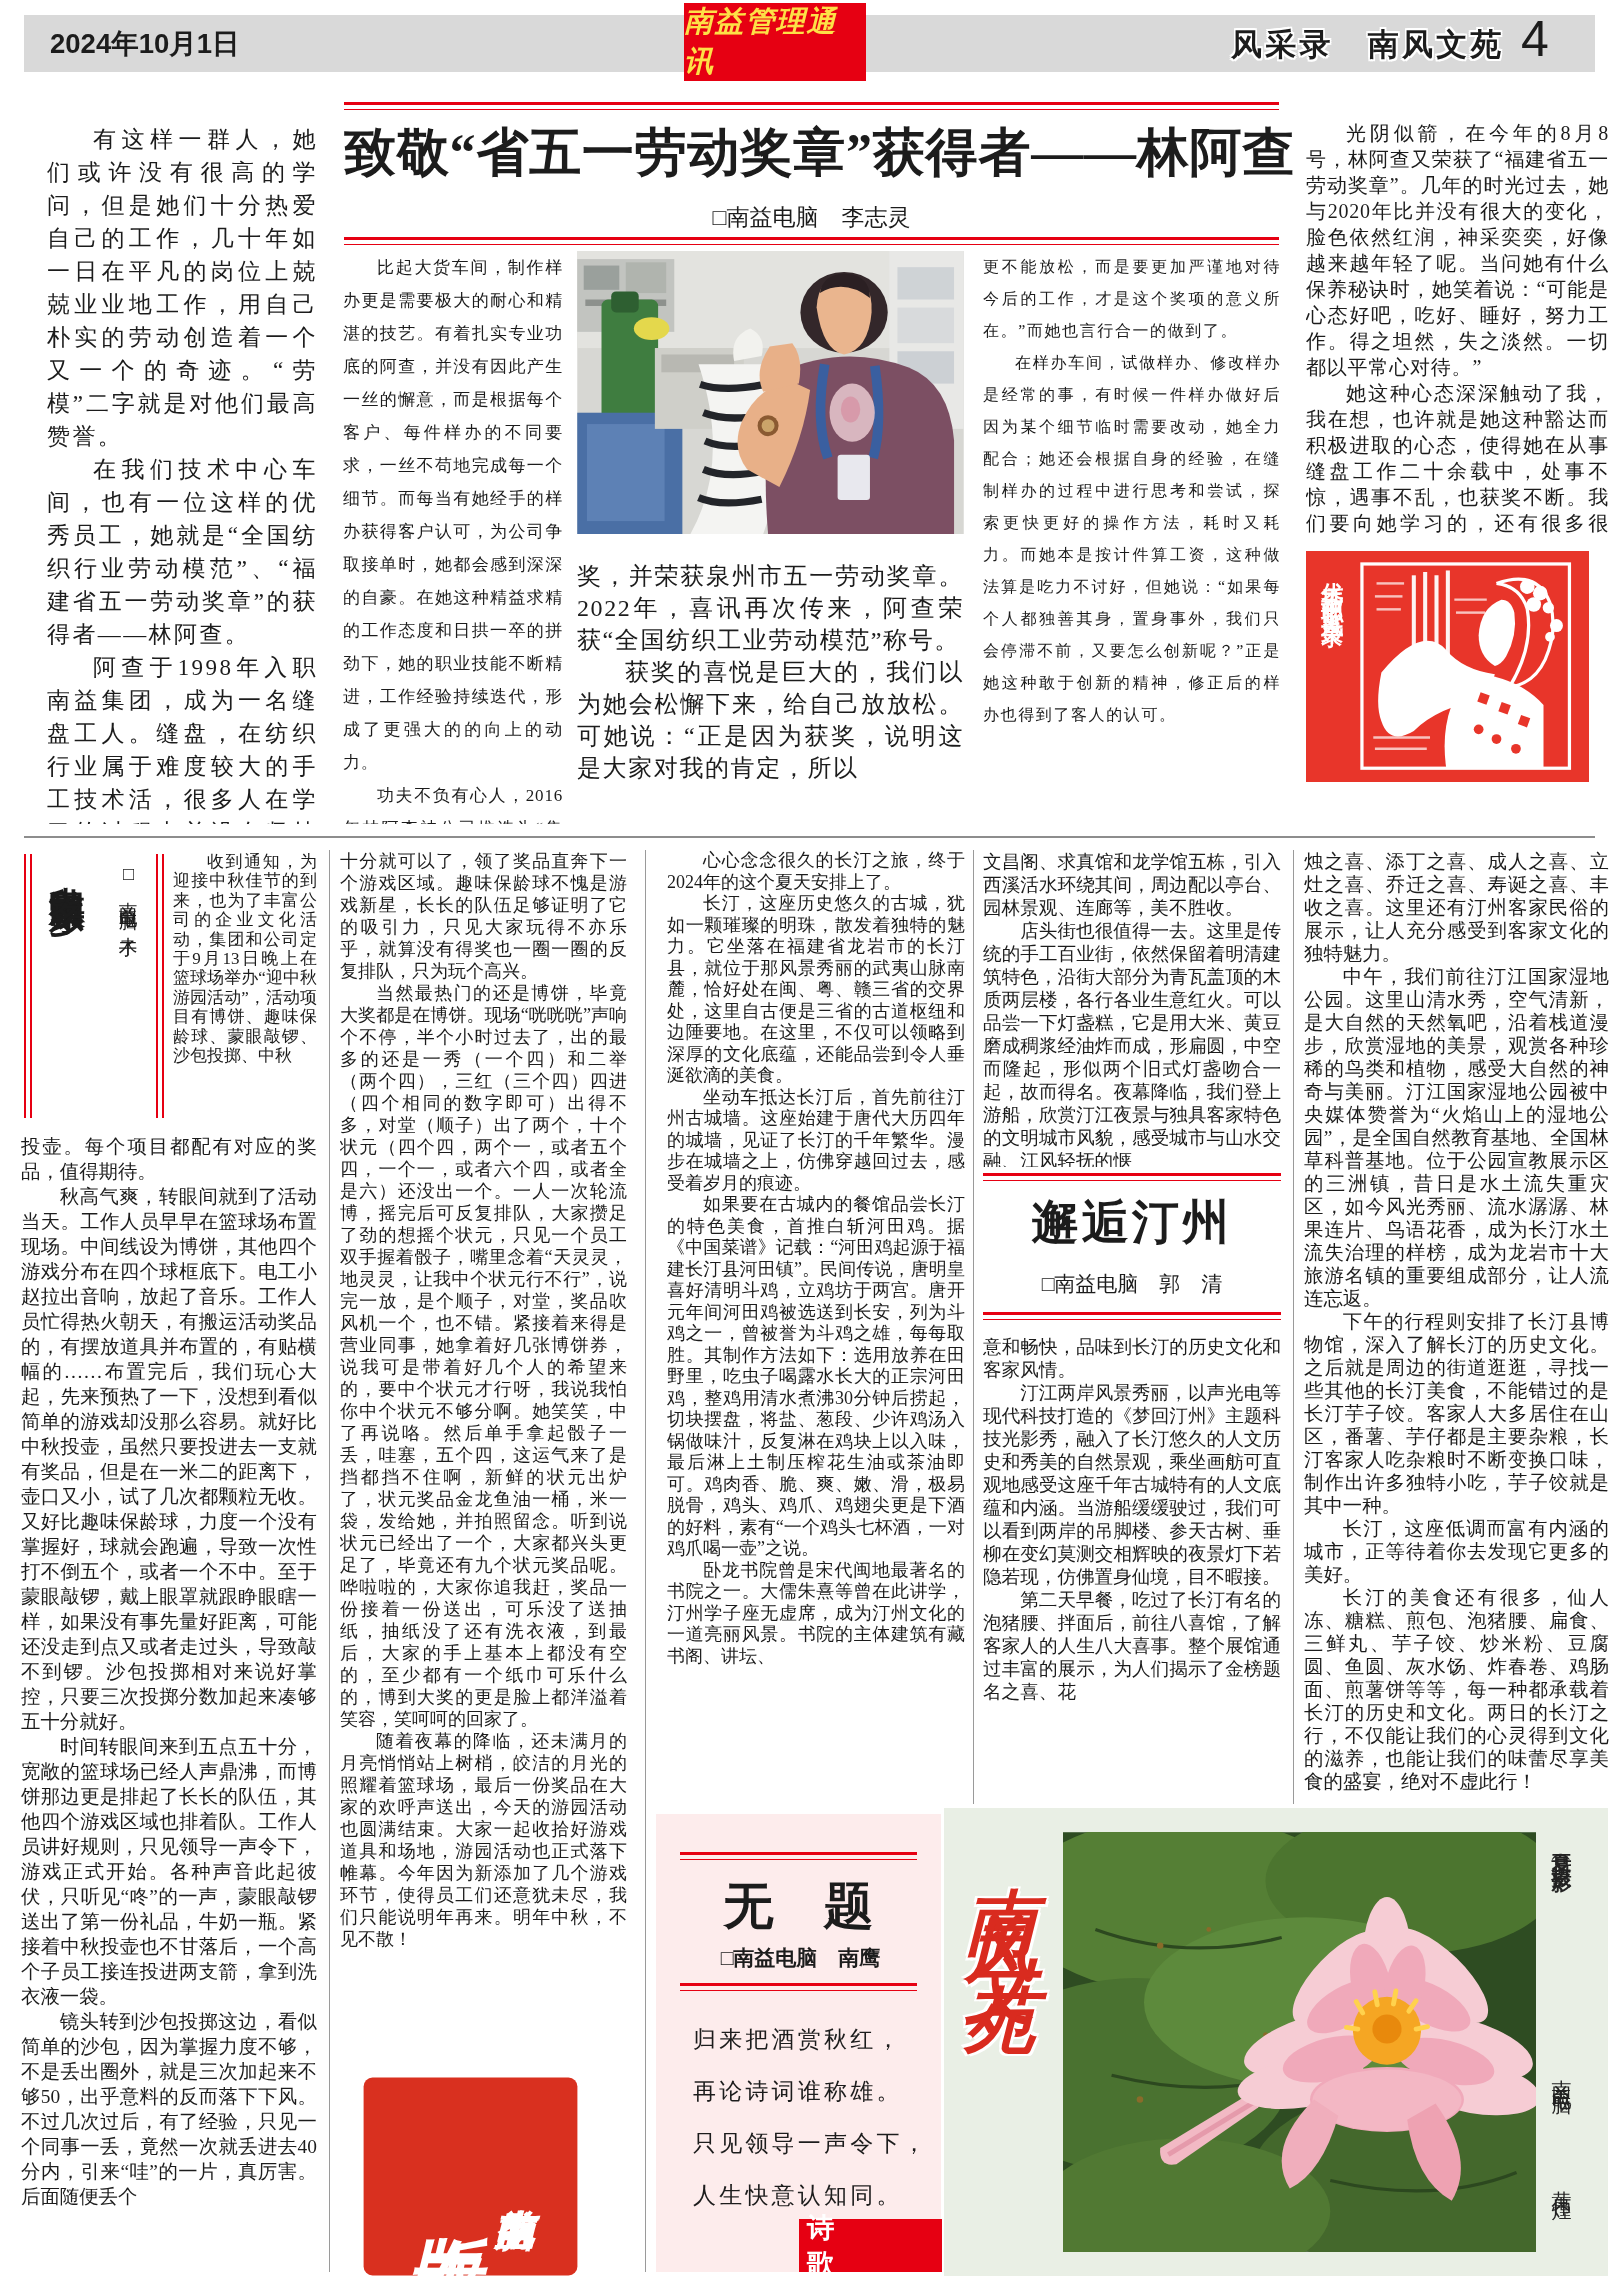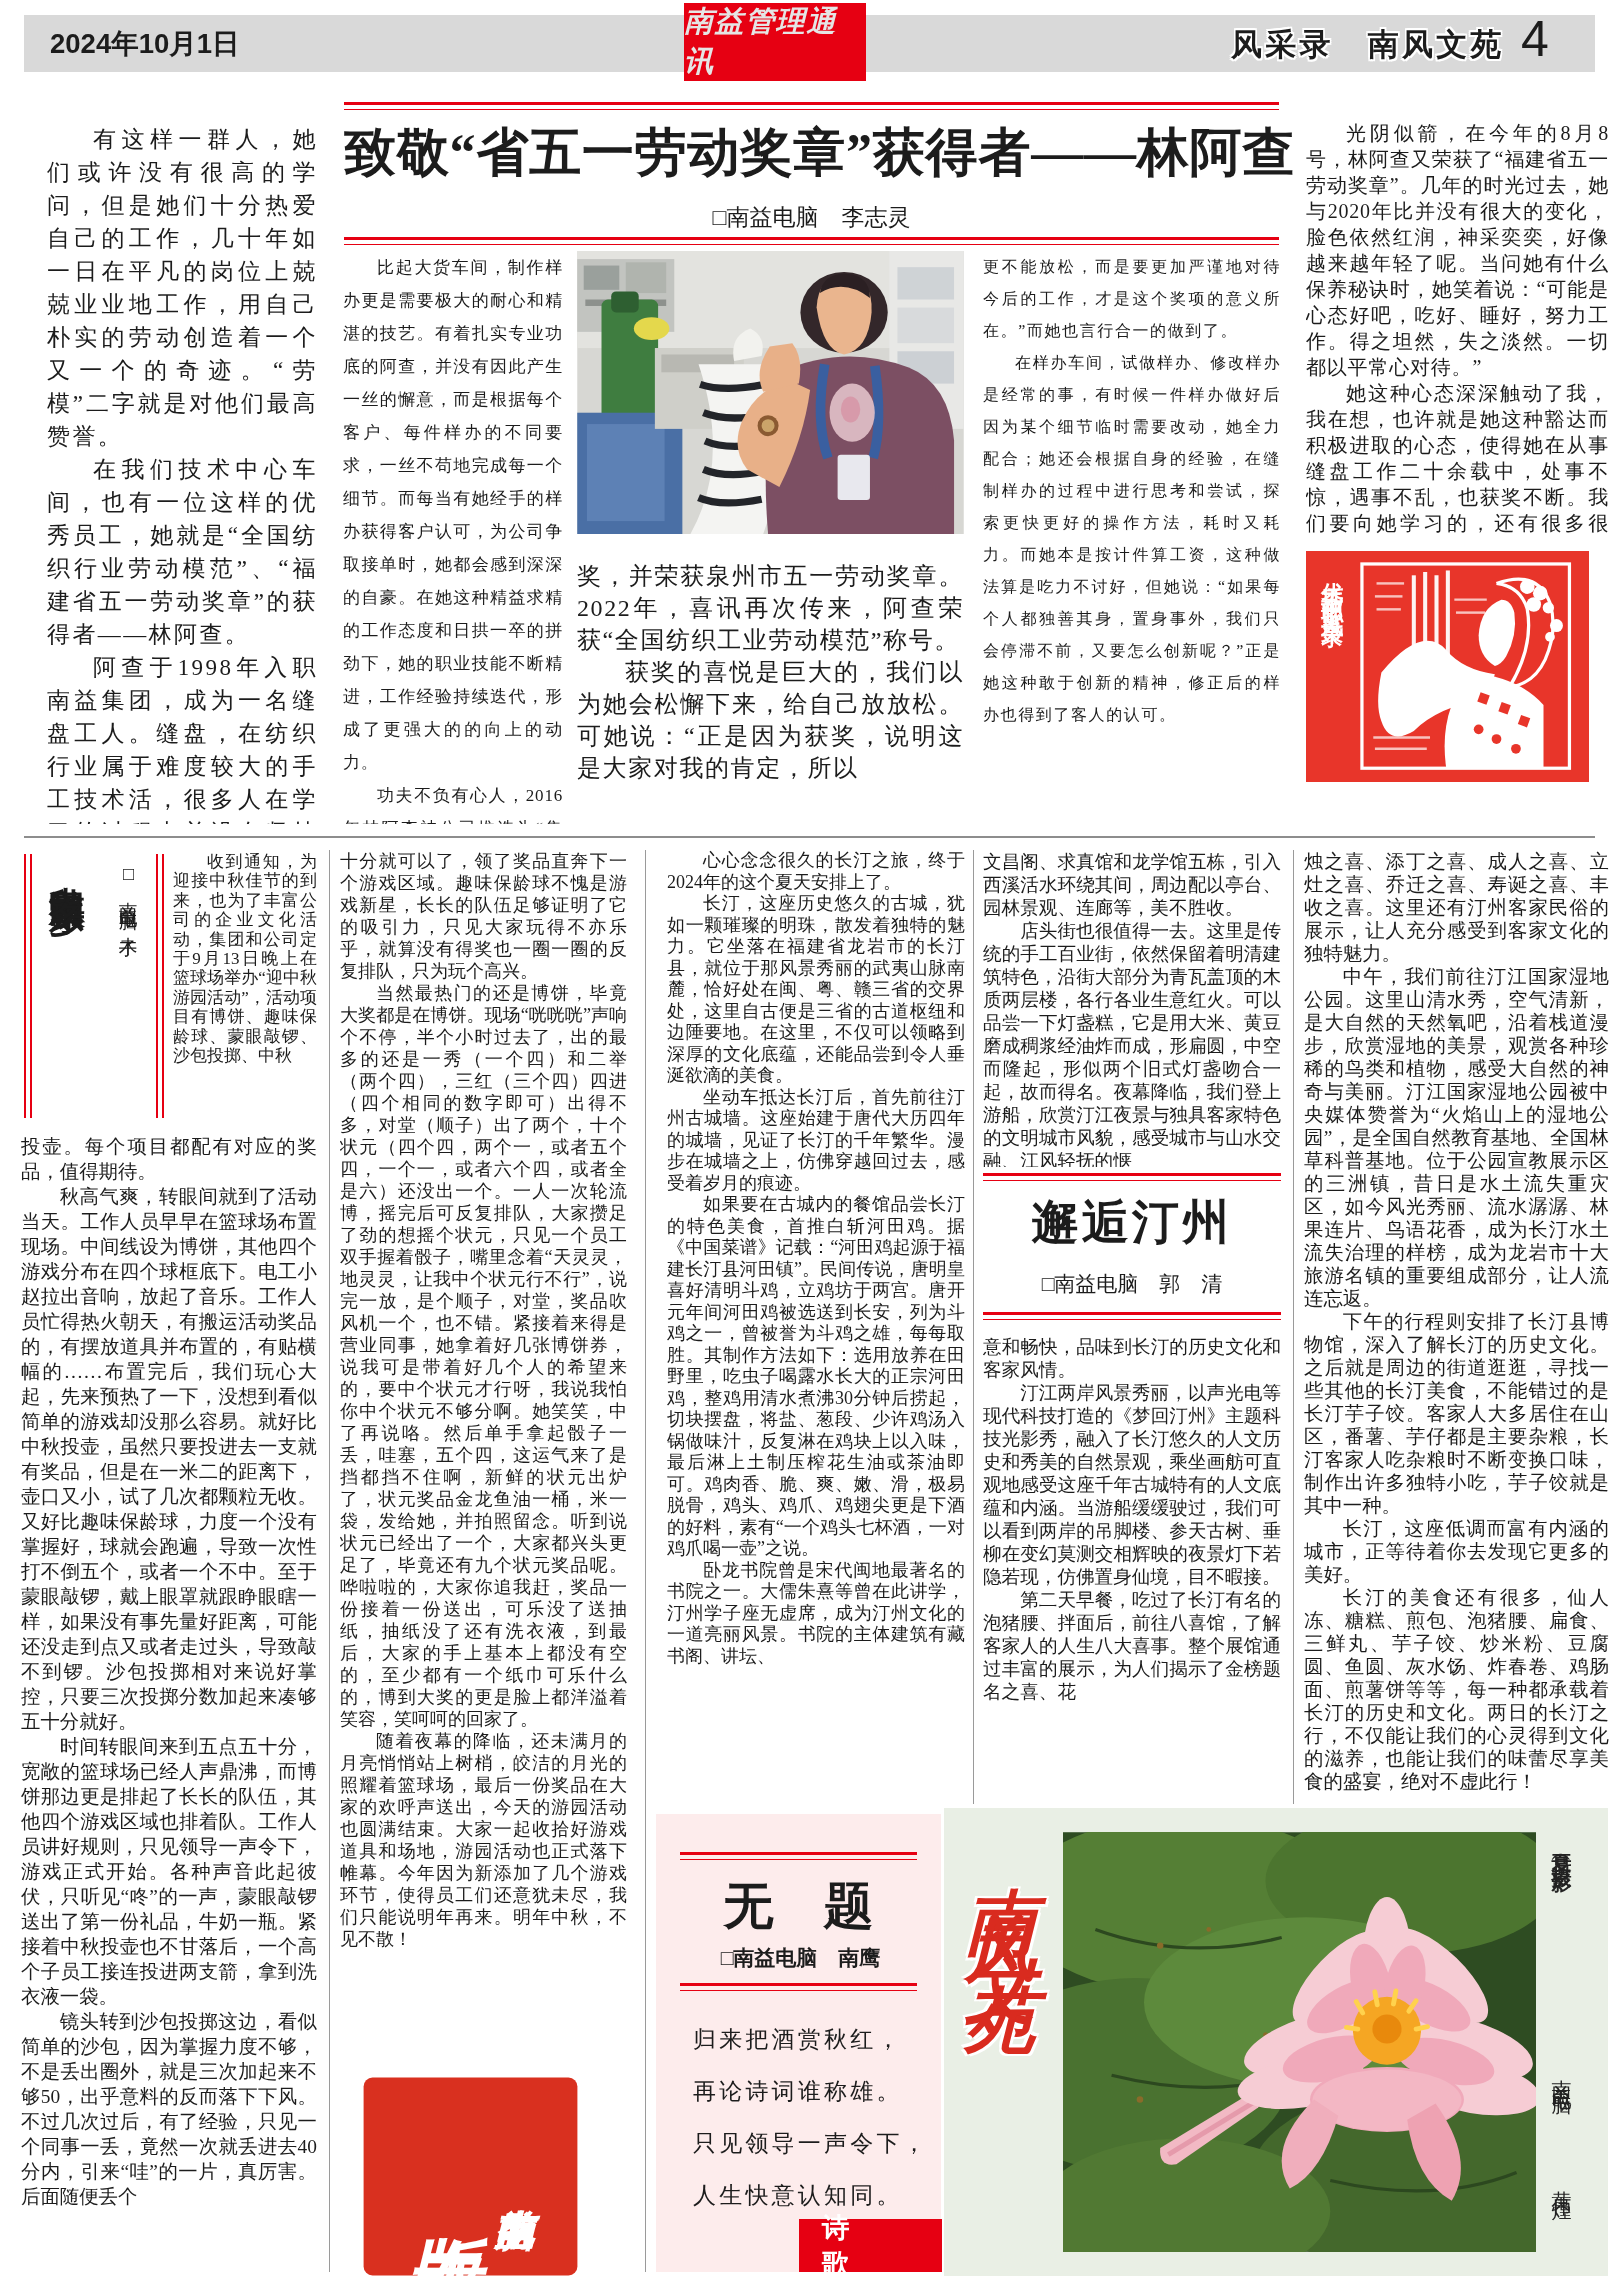--- a/index.html
+++ b/index.html
@@ -9,42 +9,42 @@
   .col{overflow:hidden;text-align:justify}
   .col p{text-indent:2em}
   .col p.cont{text-indent:0}
   .dbl{height:8px;border-top:3.2px solid #e60012;border-bottom:1.6px solid #e60012}
   .vdbl{width:8px;border-left:2.4px solid #e60012;border-right:2.4px solid #e60012}
   .vrule{width:0.8px;background:#9a9a9a}
   .vtext{writing-mode:vertical-rl}
   .center{text-align:center}
   .headerbar{background:#d9d9d9}
   .outline-w{text-shadow:-1.6px -1.6px 0 #fff,1.6px -1.6px 0 #fff,-1.6px 1.6px 0 #fff,1.6px 1.6px 0 #fff,0 1.6px 0 #fff,0 -1.6px 0 #fff,1.6px 0 0 #fff,-1.6px 0 0 #fff}
-  .masthead{background:#e60012;color:#e5e5e5;display:flex;align-items:center;justify-content:center;font-weight:bold;font-style:italic;font-size:29px;letter-spacing:1.6px}
+  .masthead{background:#e60012;color:#fde047;display:flex;align-items:center;justify-content:center;font-weight:bold;font-style:italic;font-size:29px;letter-spacing:1.6px}
   .c1{font-size:23px;line-height:33px;letter-spacing:2.4px}
   .c2{font-size:17px;line-height:33px;letter-spacing:0.8px}
   .c3{font-size:24px;line-height:32px;letter-spacing:1.6px}
   .c4{font-size:16px;line-height:32px;letter-spacing:1.6px}
   .c5{font-size:20px;line-height:26px;letter-spacing:0.8px}
   .b1{font-size:19.4px;line-height:25px}
   .b1n{font-size:17px;line-height:19.4px}
   .b2{font-size:18px;line-height:22px}
   .b3{font-size:18px;line-height:21.5px}
   .b4{font-size:18.6px;line-height:23px}
   .b5{font-size:19.4px;line-height:23px}
   .poembox{background:#fdecec}
   .greenpanel{background:#e9efe5}
   .seal{background:#d9301f;border-radius:6.5px;display:flex;flex-direction:row;align-items:center;justify-content:center;gap:11.3px;box-shadow:0 0 0 2.4px #d9301f}
   .seal .big{writing-mode:vertical-rl;color:#fff;font-weight:900;font-size:75px;line-height:1;font-style:italic}
   .seal .small{writing-mode:vertical-rl;color:#fff;font-weight:bold;font-size:40px;line-height:1.05;font-style:italic}
   .badge{background:#e8352a;display:flex}
   .badgetext{writing-mode:vertical-rl;color:#fff;font-size:22px;letter-spacing:5.7px;font-weight:bold;padding:13px 9.7px 0 11.3px}
   .calli{writing-mode:vertical-rl;color:#d92b1f;font-weight:900;font-size:71px;line-height:1;letter-spacing:32px;font-style:italic;text-shadow:-2.4px -2.4px 0 #fff,2.4px -2.4px 0 #fff,-2.4px 2.4px 0 #fff,2.4px 2.4px 0 #fff}
   .cap{writing-mode:vertical-rl;font-size:20px;letter-spacing:4.9px;color:#222}
-  .plabel{background:#e60012;color:#fff;display:flex;align-items:center;justify-content:center;font-size:27.5px;font-weight:bold;letter-spacing:23px;padding-left:23px}
+  .plabel{background:#e60012;color:#fff;display:flex;align-items:center;justify-content:center;font-size:27.5px;font-weight:bold;letter-spacing:23px;padding-left:8px}
   .poem-line{font-size:23px;line-height:52px;letter-spacing:3.2px}
 </style>
 </head>
 <body>
 
 <div class="abs headerbar" style="left:24px;top:14.6px;width:1571px;height:57px"></div>
 <div class="abs" style="left:50px;top:26px;font-family:'Liberation Sans',sans-serif;font-weight:bold;font-size:27.5px">2024年10月1日</div>
 <div class="abs masthead" style="left:684px;top:3.2px;width:182px;height:78px">南益管理通讯</div>
 <div class="abs outline-w" style="left:1231px;top:24px;font-size:31px;font-weight:900;letter-spacing:3.2px">风采录　南风文苑</div>
 <div class="abs" style="left:1521px;top:9.7px;font-size:50px;font-family:'Liberation Sans',sans-serif">4</div>

